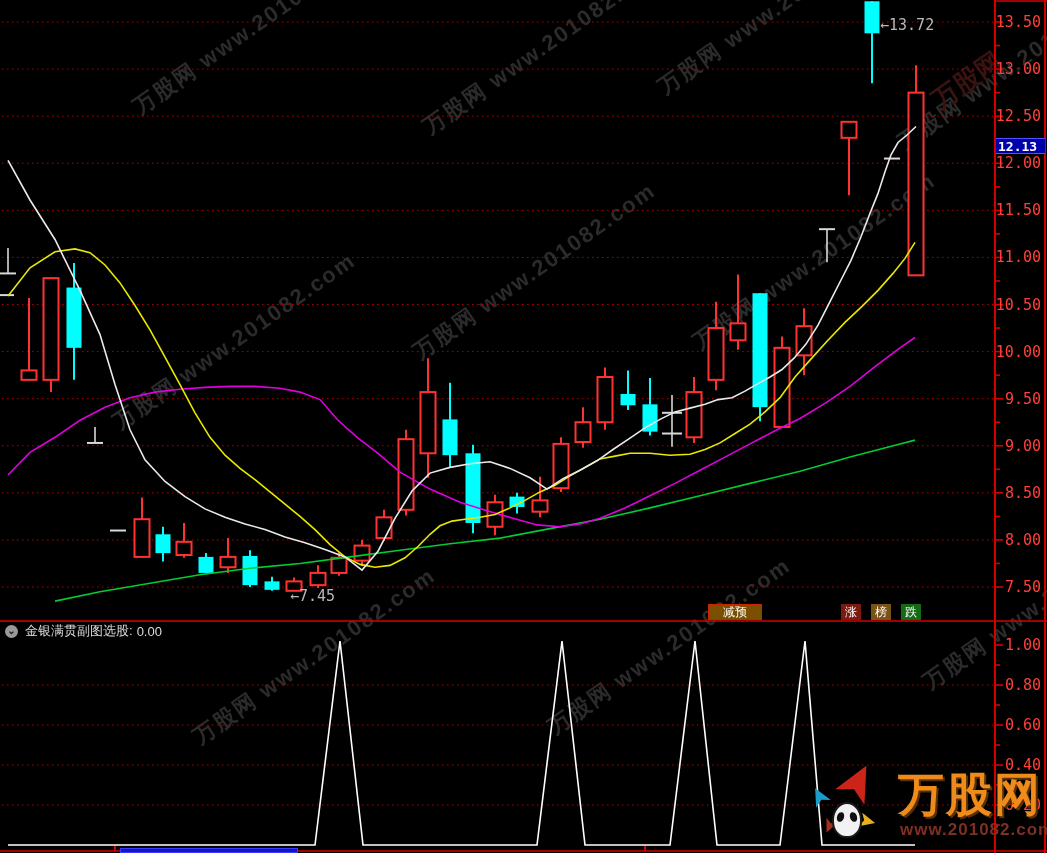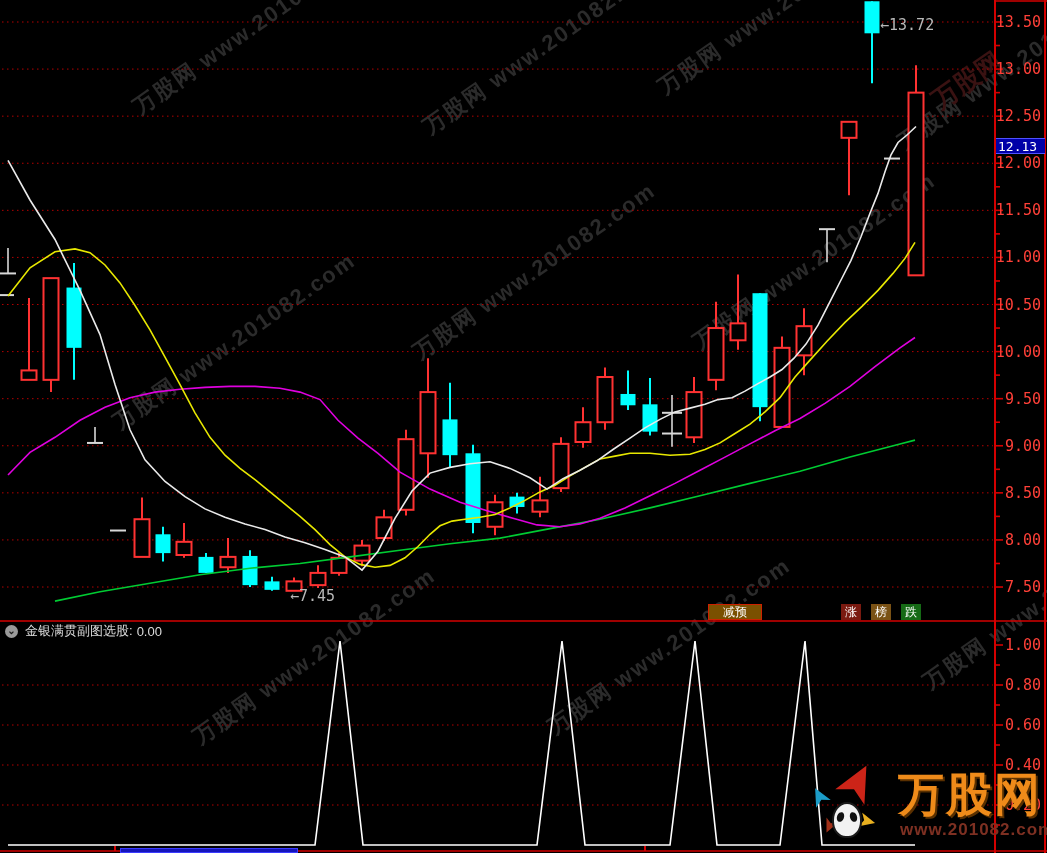--- a/index.html
+++ b/index.html
@@ -12,21 +12,21 @@
   .indicator-bar .circle-icon{display:inline-block;width:13px;height:13px;border-radius:50%;
                  background:#9A9A9A;color:#1a1a1a;font-size:10px;line-height:12px;text-align:center;
                  margin:0 7px 0 5px;font-weight:bold;}
   .indicator-bar .title{}
   .indicator-bar .field-label{margin-right:4px;text-align:right;}
   .mkt-btn{position:absolute;top:604px;height:16px;line-height:15px;font-size:12px;color:#FFF;
            text-align:center;padding:0 2px;box-sizing:border-box;}
   .current-price{left:996px;top:138px;width:49px;height:16px;background:#0000A8;
                  border-top:1px solid #5050FF;border-bottom:1px solid #5050FF;color:#FFF;
                  font-family:"DejaVu Sans Mono",monospace;font-size:13px;line-height:15px;
-                 text-align:left;padding-left:2px;box-sizing:border-box;}
+                 text-align:left;padding-left:2px;box-sizing:border-box;font-weight:bold;}
   .clipped-bar{left:120px;top:848px;width:178px;height:5px;background:#1515BB;overflow:hidden;
                border:1px solid #3a3aff;box-sizing:border-box;}
   .logo{left:800px;top:756px;width:247px;height:95px;}
   .logo .arrow{position:absolute;display:inline-block;font-family:"DejaVu Sans",sans-serif;}
   .logo .arrow-red{left:34px;top:-4px;font-size:52px;color:#CC2418;transform:rotate(-62deg);}
   .logo .arrow-cyan{left:8px;top:26px;font-size:26px;color:#1C9CC8;transform:rotate(-118deg);}
   .logo .arrow-yellow{left:58px;top:52px;font-size:22px;color:#E8B020;transform:rotate(14deg);}
   .logo .arrow-darkred{left:22px;top:58px;font-size:20px;color:#A03018;transform:rotate(115deg);}
   .logo .panda{position:absolute;left:32px;top:46px;width:26px;height:32px;background:#F2F2F2;
                border:2px solid #1a1a1a;border-radius:50% 50% 46% 46%;}

